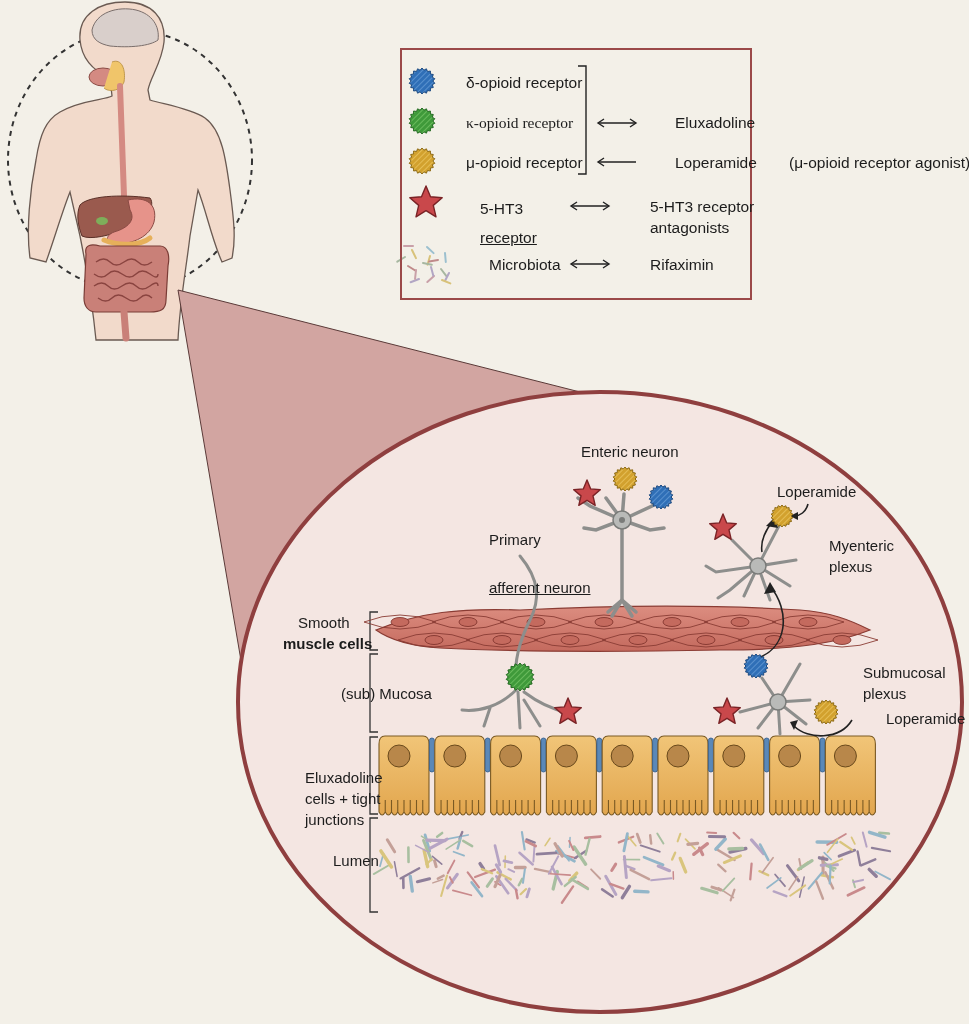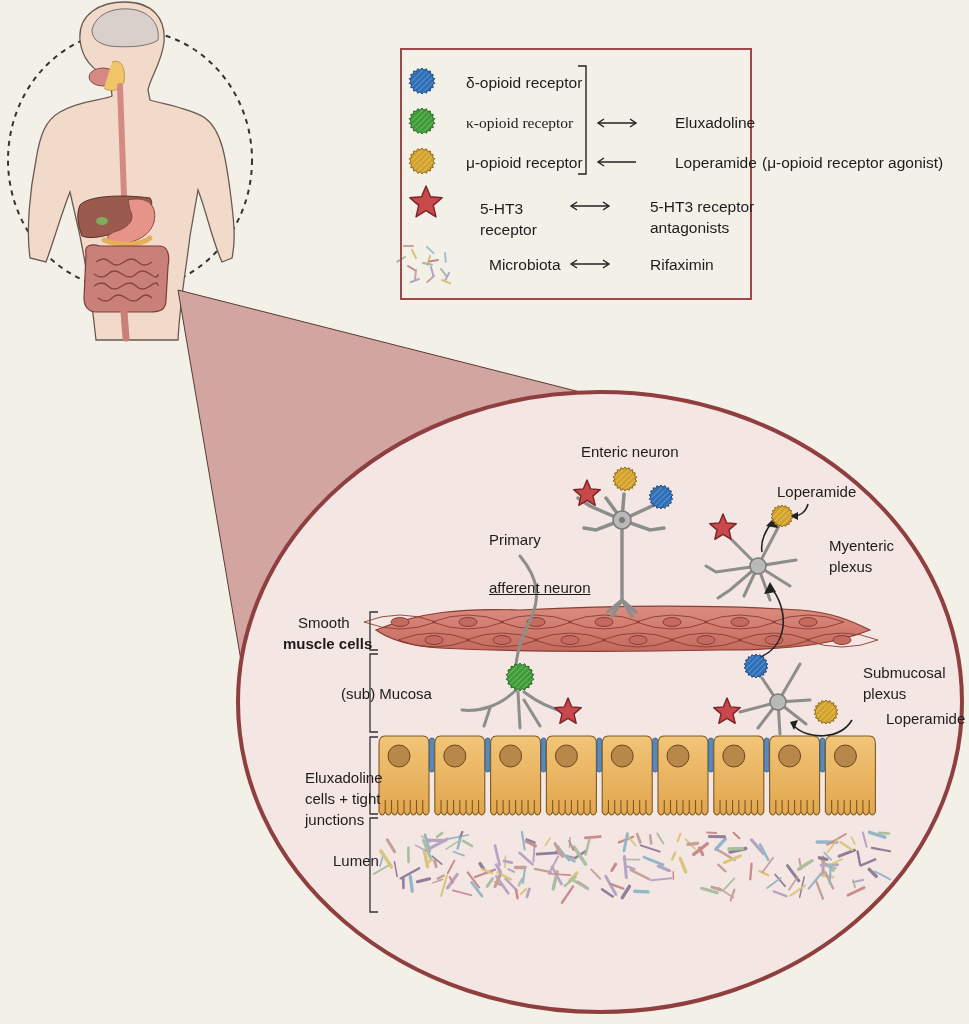--- a/index.html
+++ b/index.html
@@ -427,26 +427,26 @@
     </g>
   </g>
 </svg>
 
 <div class="legend-box" style="background:transparent;"></div>
 
 <div class="txt legend-txt" style="left:434px;top:73px;">δ-opioid receptor</div>
 <div class="txt legend-txt" style="left:434px;top:113px;font-family:Liberation Serif, serif;">κ-opioid receptor</div>
 <div class="txt legend-txt" style="left:434px;top:153px;">μ-opioid receptor</div>
 <div class="txt legend-txt" style="left:448px;top:199px;">5-HT3</div>
-<div class="txt legend-txt" style="left:448px;top:220px;">receptor</div>
+<div class="txt legend-txt" style="left:448px;top:228px;text-decoration:underline;">receptor</div>
 <div class="txt legend-txt" style="left:457px;top:255px;">Microbiota</div>
 
 <div class="txt legend-txt" style="left:643px;top:113px;">Eluxadoline</div>
 <div class="txt legend-txt" style="left:643px;top:153px;">Loperamide</div>
-<div class="txt legend-txt" style="left:730px;top:153px;">(μ-opioid receptor agonist)</div>
+<div class="txt legend-txt" style="left:757px;top:153px;">(μ-opioid receptor agonist)</div>
 <div class="txt legend-txt" style="left:618px;top:197px;">5-HT3 receptor</div>
 <div class="txt legend-txt" style="left:618px;top:218px;">antagonists</div>
 <div class="txt legend-txt" style="left:618px;top:255px;">Rifaximin</div>
 
 <div class="txt" style="left:266px;top:613px;">Smooth</div>
 <div class="txt" style="left:251px;top:634px;font-weight:bold;">muscle cells</div>
 <div class="txt" style="left:261px;top:684px;margin-left:48px;">(sub) Mucosa</div>
 <div class="txt" style="left:273px;top:768px;">Eluxadoline</div>
 <div class="txt" style="left:273px;top:789px;">cells + tight</div>
 <div class="txt" style="left:273px;top:810px;">junctions</div>

